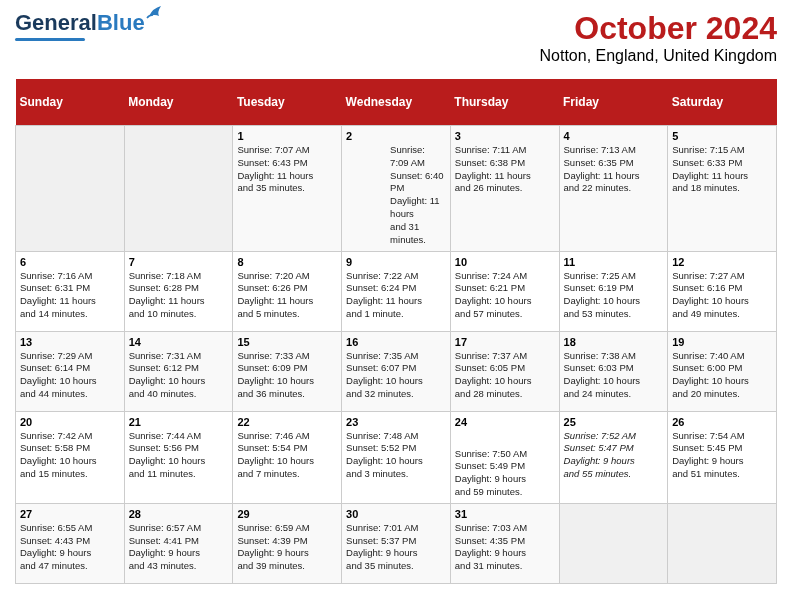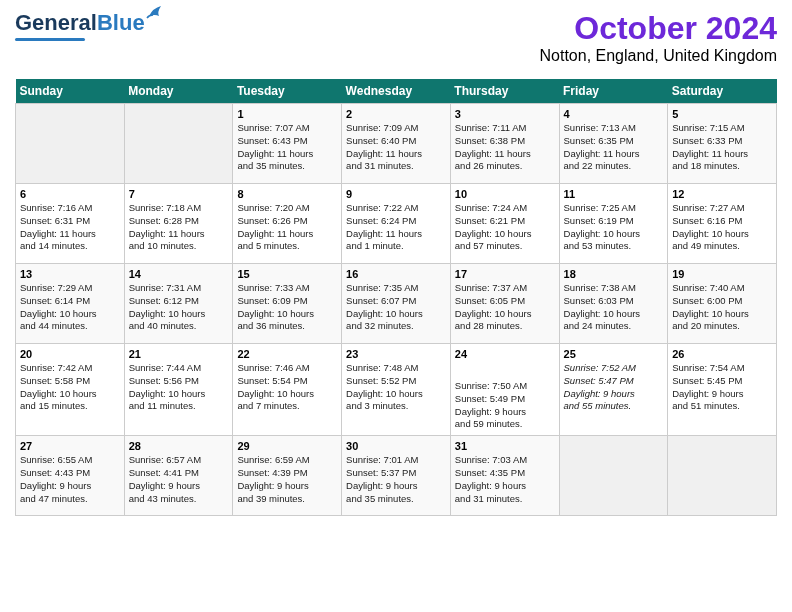--- a/index.html
+++ b/index.html
@@ -20,36 +20,36 @@
       display: flex;
       flex-direction: column;
       align-items: flex-start;
     }
     .title-block {
       text-align: right;
     }
     .title-block h1 {
       font-size: 32px;
       font-weight: bold;
-      color: #6d28d9;
+      color: #b91c1c;
     }
     .title-block h2 {
       font-size: 16px;
       font-weight: normal;
       color: #000000;
     }
     table {
       width: 100%;
       border-collapse: collapse;
       font-size: 10.5px;
     }
     thead th {
-      background: #0f766e;
+      background: #b91c1c;
       color: #fff;
-      padding: 5px 4px;
+      padding: 16px 4px;
       text-align: left;
       font-size: 12px;
       font-weight: bold;
     }
     tbody td {
       border: 1px solid #ccc;
       vertical-align: top;
       padding: 4px 4px;
       min-height: 80px;
       height: 80px;
@@ -114,21 +114,21 @@
         <td class="empty"></td>
         <td>
           <span class="day-num">1</span>
           <div class="day-info" style="white-space: pre-line;">Sunrise: 7:07 AM
 Sunset: 6:43 PM
 Daylight: 11 hours
 and 35 minutes.</div>
         </td>
         <td>
           <span class="day-num">2</span>
-          <div class="day-info" style="white-space: pre-line;">Sunrise: 7:09 AM
+          <div class="day-info" style="white-space: pre-line; margin-left: 44px;">Sunrise: 7:09 AM
 Sunset: 6:40 PM
 Daylight: 11 hours
 and 31 minutes.</div>
         </td>
         <td>
           <span class="day-num">3</span>
           <div class="day-info" style="white-space: pre-line;">Sunrise: 7:11 AM
 Sunset: 6:38 PM
 Daylight: 11 hours
 and 26 minutes.</div>

